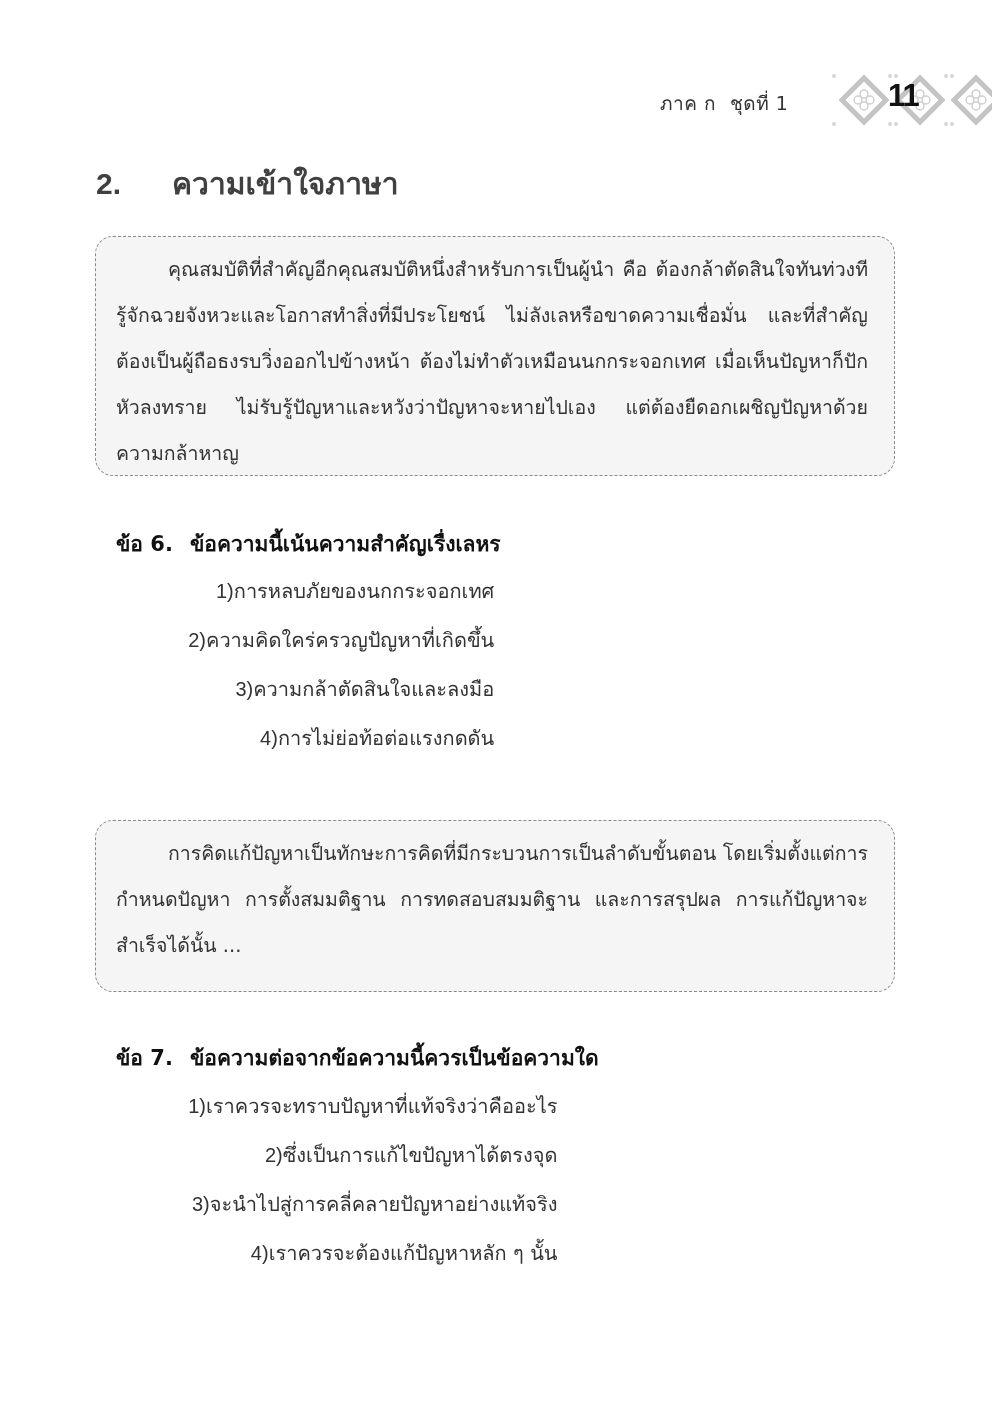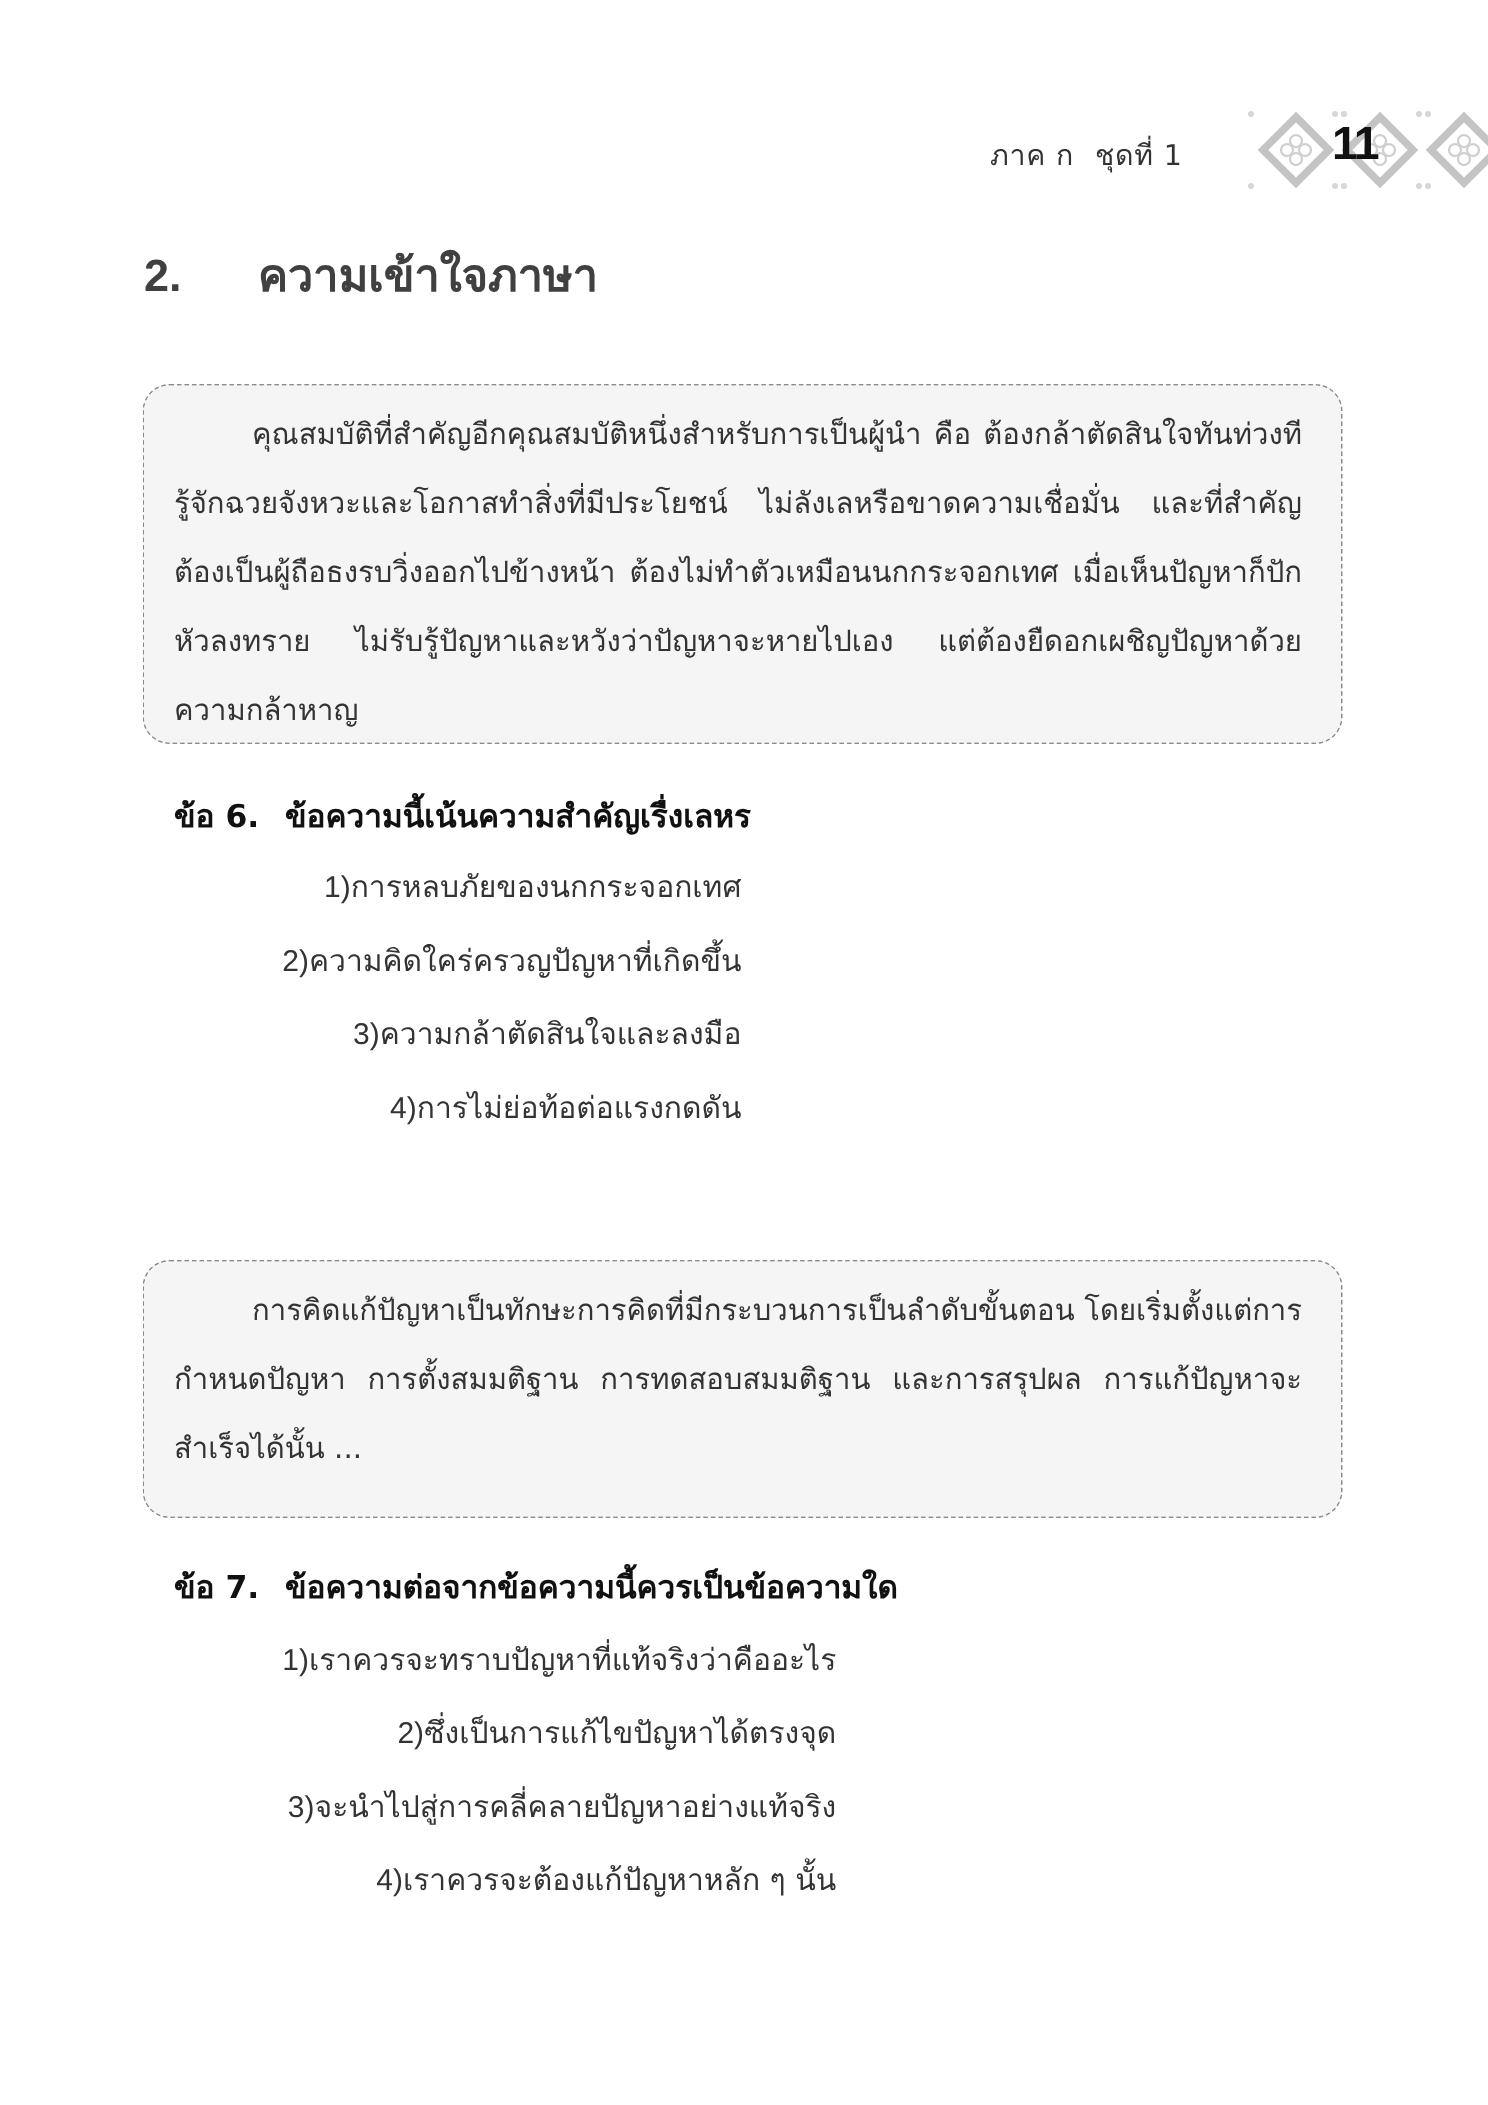--- a/index.html
+++ b/index.html
@@ -24,21 +24,21 @@
   }
   .section-title {
     position: absolute; top: 160px; left: 96px;
     font-size: 30px; color: #404040; font-weight: bold;
   }
   .section-title .num { display: inline-block; width: 76px; font-family: "Liberation Sans", sans-serif; }
   .passage {
     position: absolute; left: 95px; width: 800px;
     background: #f5f5f5; border: 1.5px dashed #8a8a8a; border-radius: 18px;
     box-sizing: border-box; padding: 10px 26px 0 20px;
-    font-size: 19.5px; line-height: 46px; color: #333; text-align: justify; margin-top: 20px;
+    font-size: 19.5px; line-height: 46px; color: #333; text-align: justify;
   }
   .passage p { margin: 0; text-indent: 52px; }
   .passage-1 { top: 236px; height: 240px; }
   .passage-2 { top: 820px; height: 172px; }
   .question {
     position: absolute; left: 96px; font-size: 21px; font-weight: bold; color: #111;
   }
   .question .qno { display: inline-block; width: 74px; margin-left: 20px; }
   .q6 { top: 527px; }
   .q7 { top: 1041px; }

